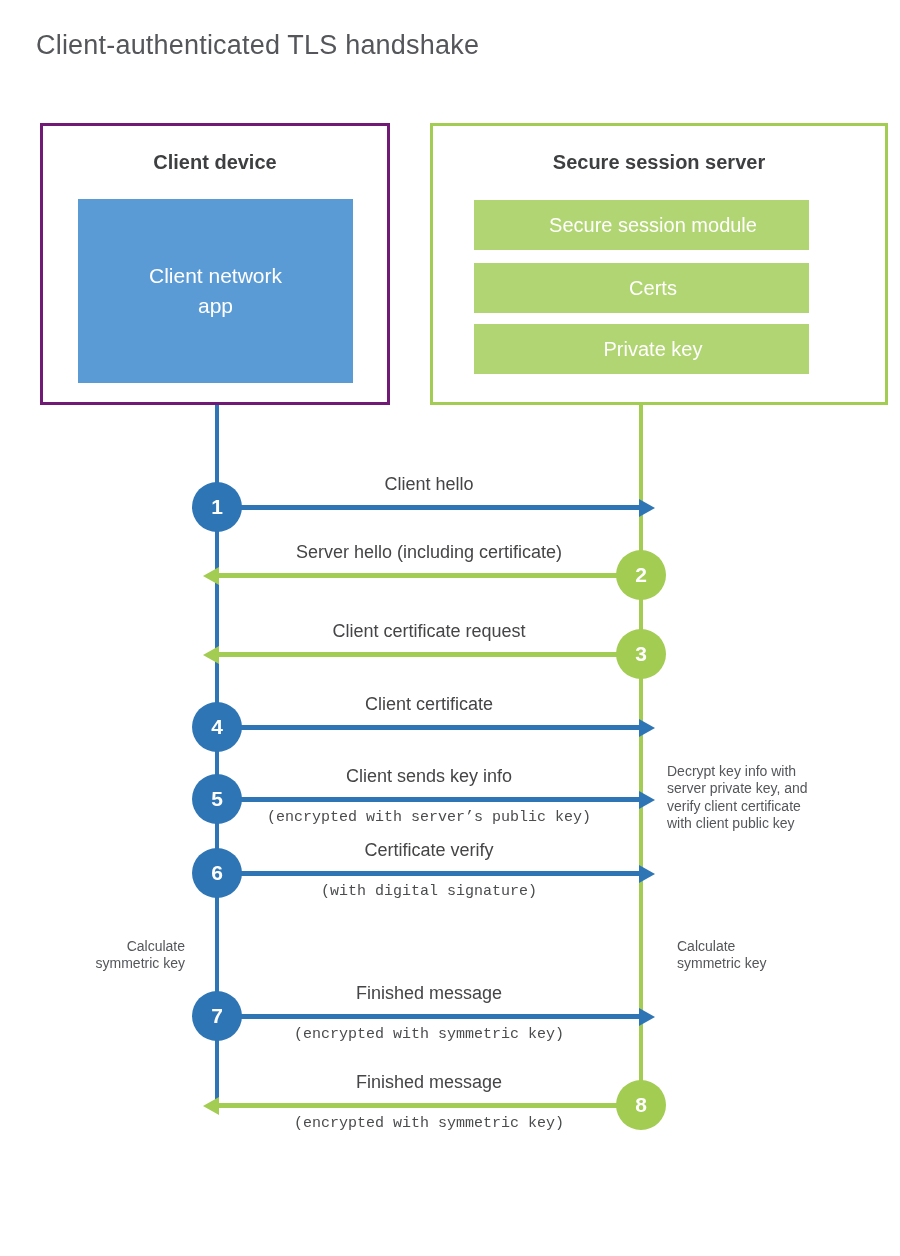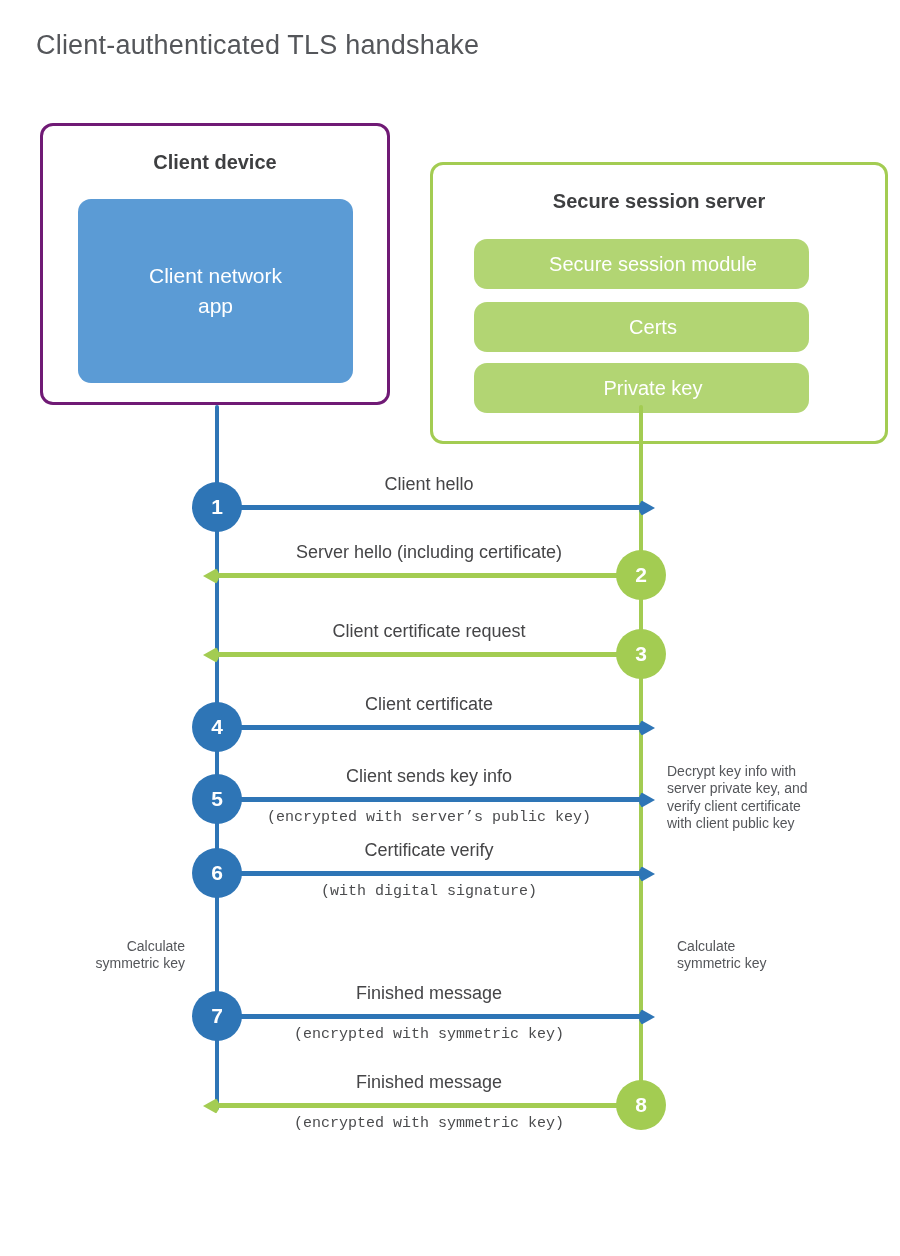--- a/index.html
+++ b/index.html
@@ -1,28 +1,28 @@
 <!DOCTYPE html>
 <html><head>
 <meta charset="utf-8">
 <style>
-  * { margin:0; padding:0; box-sizing:border-box;border-radius:13px; }
+  * { margin:0; padding:0; box-sizing:border-box; }
   html,body { background:#ffffff; }
   body { font-family:"Liberation Sans","DejaVu Sans",sans-serif; }
   #page { position:relative; width:900px; height:1256px; background:#fff; overflow:hidden; }
 
   .page-title {
     position:absolute; left:36px; top:30px;
     font-size:27px; font-weight:400; letter-spacing:0.2px; color:#54565a;
   }
 
   
   .actor-box { position:absolute; top:123px; height:282px; background:#fff; }
   .client-box { left:40px; width:350px; border:3px solid #701a75; }
-  .server-box { left:430px; width:458px; border:3px solid #A3CC52;margin-top:39px; }
+  .server-box { left:430px; width:458px; border:3px solid #A3CC52; }
   .actor-title {
     position:absolute; left:0; right:0; top:25px; text-align:center;
     font-size:20px; font-weight:bold; color:#3e3f41;
   }
   .app-box {
     position:absolute; left:35px; top:73px; width:275px; height:184px;
     background:#5B9BD5; display:flex; align-items:center; justify-content:center;
   }
   .app-box span {
     display:inline-block; max-width:170px; text-align:center;

